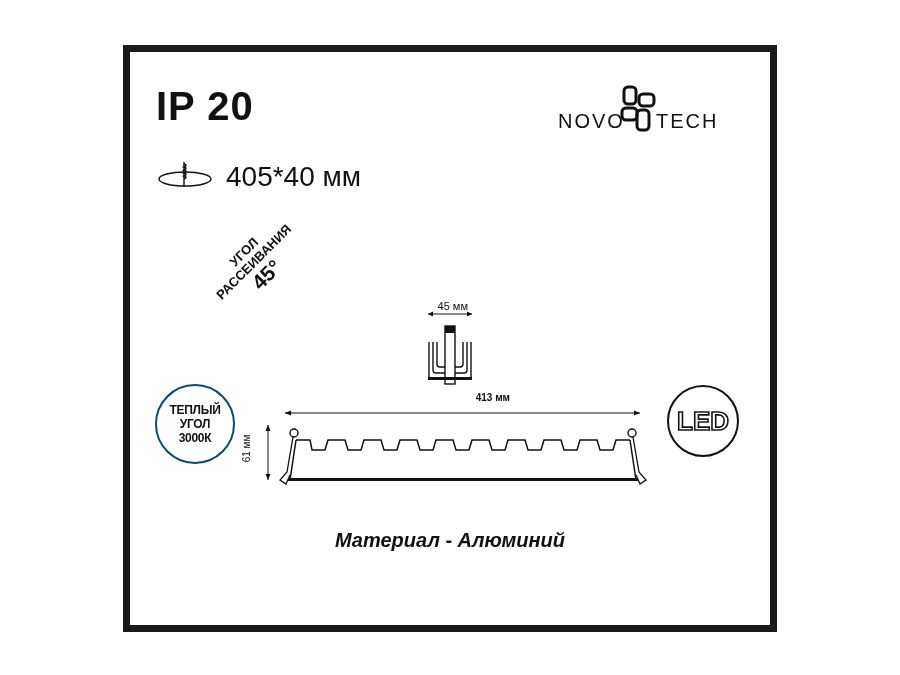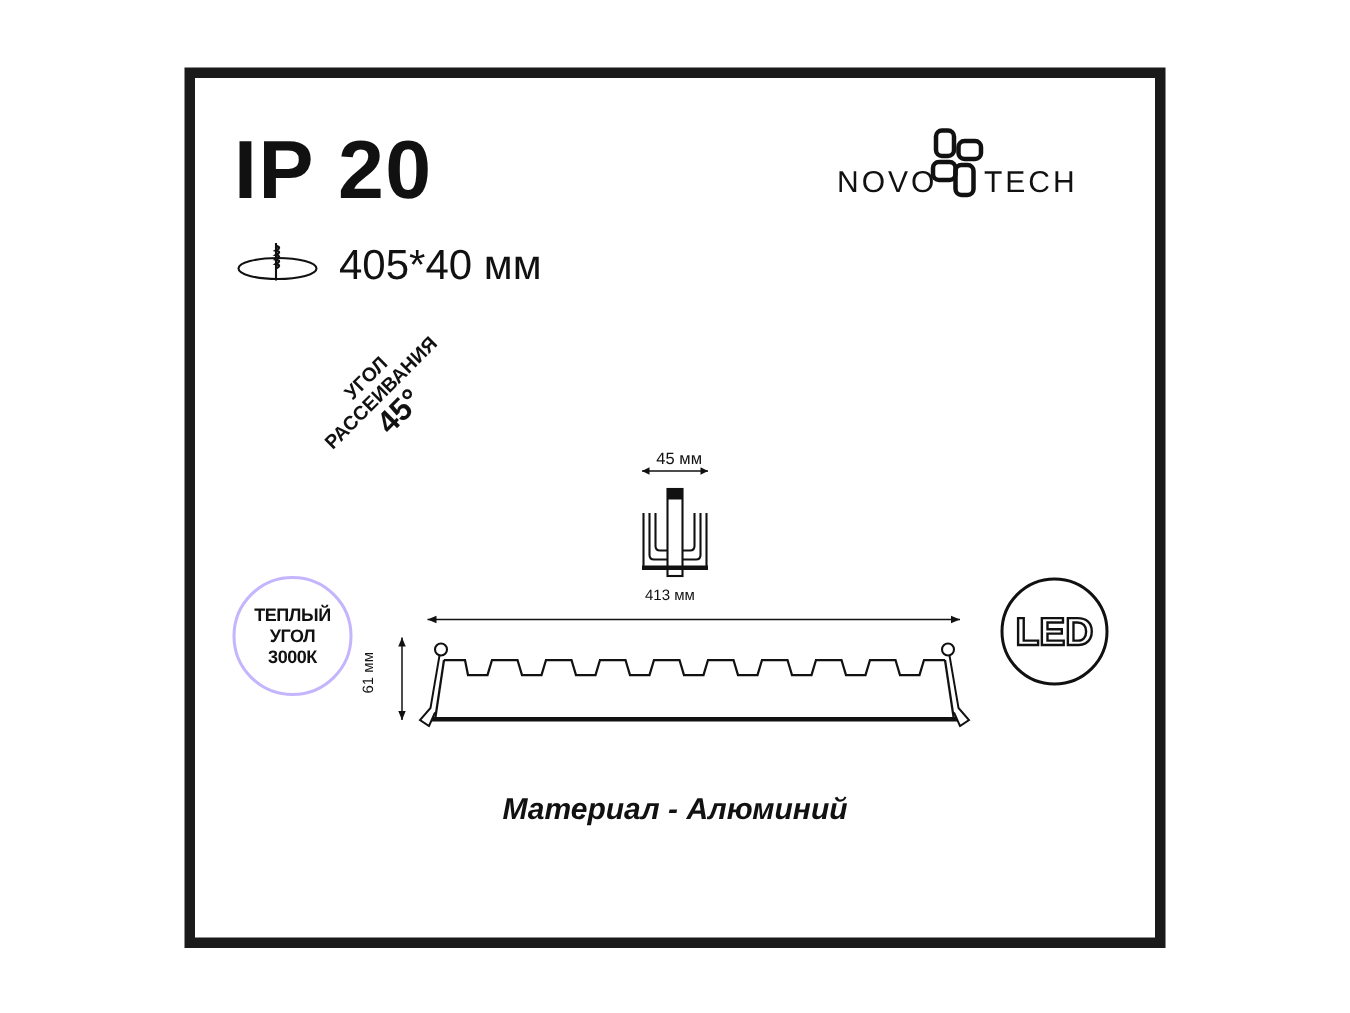--- a/index.html
+++ b/index.html
@@ -22,21 +22,21 @@
       width: 640px;
       height: 573px;
       border: 7px solid #1a1a1a;
       background: #ffffff;
     }
     .abs { position: absolute; }
 
     .ip-rating {
       left: 156px;
       top: 86px;
-      font-size: 55px;
+      font-size: 40px;
       font-weight: bold;
       letter-spacing: 1px;
       line-height: 1;
       color: #111;
     }
     .cutout-icon {
       left: 158px;
       top: 160px;
       width: 60px;
       height: 30px;
@@ -88,21 +88,21 @@
       font-size: 11px;
       text-align: right;
       color: #111;
     }
 
     .color-badge {
       left: 155px;
       top: 384px;
       width: 80px;
       height: 80px;
-      border: 2px solid #c4b5fd;
+      border: 2px solid #0c4a6e;
       border-radius: 50%;
       box-sizing: border-box;
       display: flex;
       flex-direction: column;
       align-items: center;
       justify-content: center;
     }
     .color-badge span {
       display: block;
       font-size: 12px;
@@ -115,23 +115,24 @@
     .front-view {
       left: 260px;
       top: 385px;
       width: 400px;
       height: 100px;
     }
     .width-label {
       left: 430px;
       top: 392px;
       width: 80px;
-      text-align: left;
+      text-align: right;
       font-size: 10px;
       color: #111;
+      font-weight: bold;
     }
     .height-label {
       left: 226px;
       top: 443px;
       width: 40px;
       font-size: 10px;
       color: #111;
       transform: rotate(-90deg);
       text-align: center;
     }

